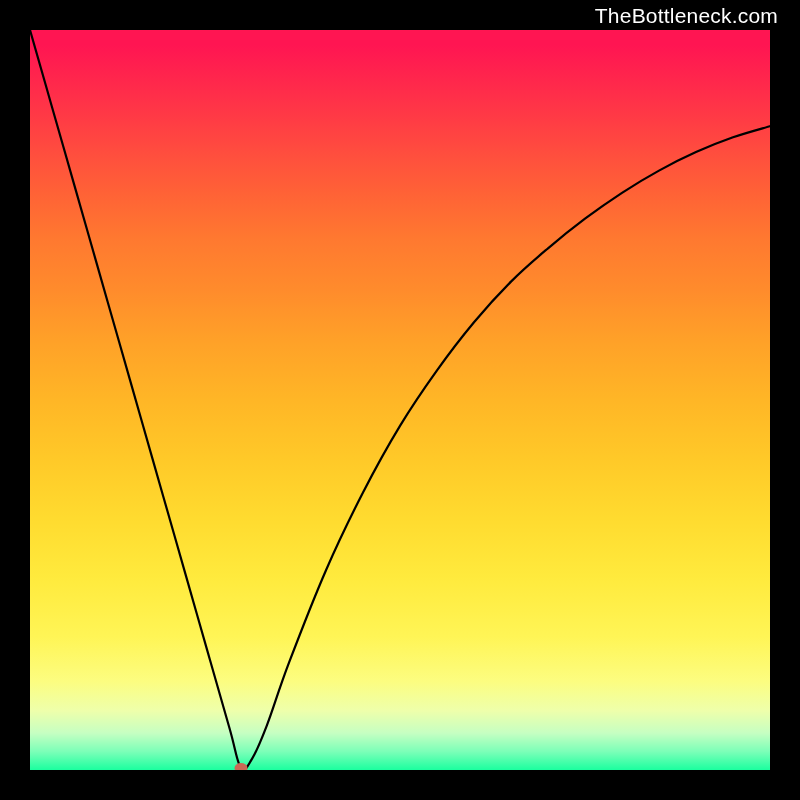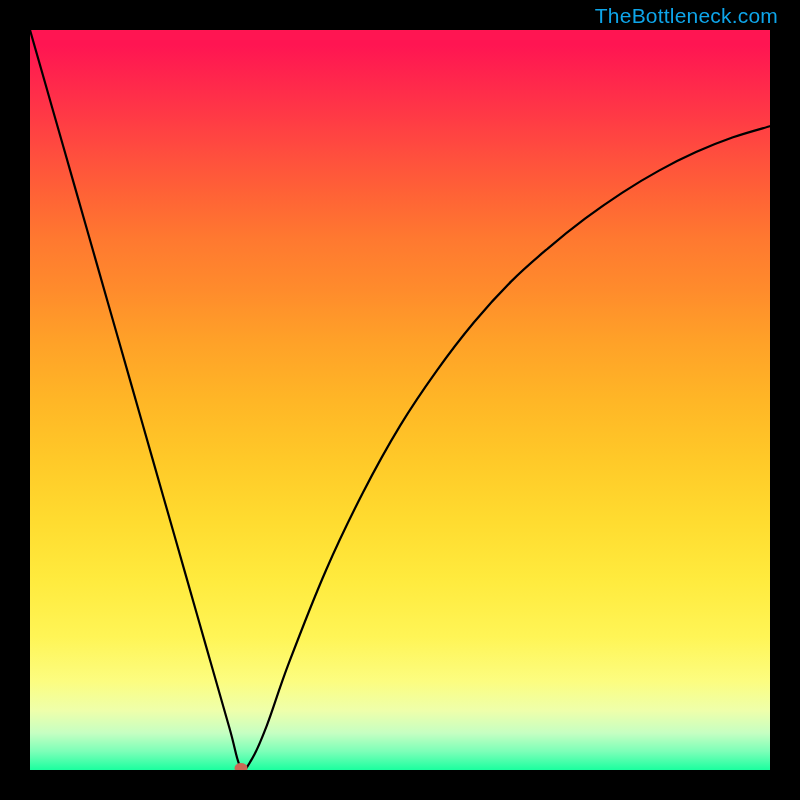--- a/index.html
+++ b/index.html
@@ -8,21 +8,21 @@
     height: 800px;
     background: #000;
     position: relative;
     font-family: Arial, Helvetica, sans-serif;
     overflow: hidden;
   }
   .watermark {
     position: absolute;
     top: 4px;
     right: 22px;
-    color: #0ea5e9;
+    color: #ffffff;
     font-size: 21px;
     font-weight: 400;
     letter-spacing: 0.2px;
     z-index: 10;
   }
   .plot-area {
     position: absolute;
     left: 30px;
     top: 30px;
     width: 740px;

